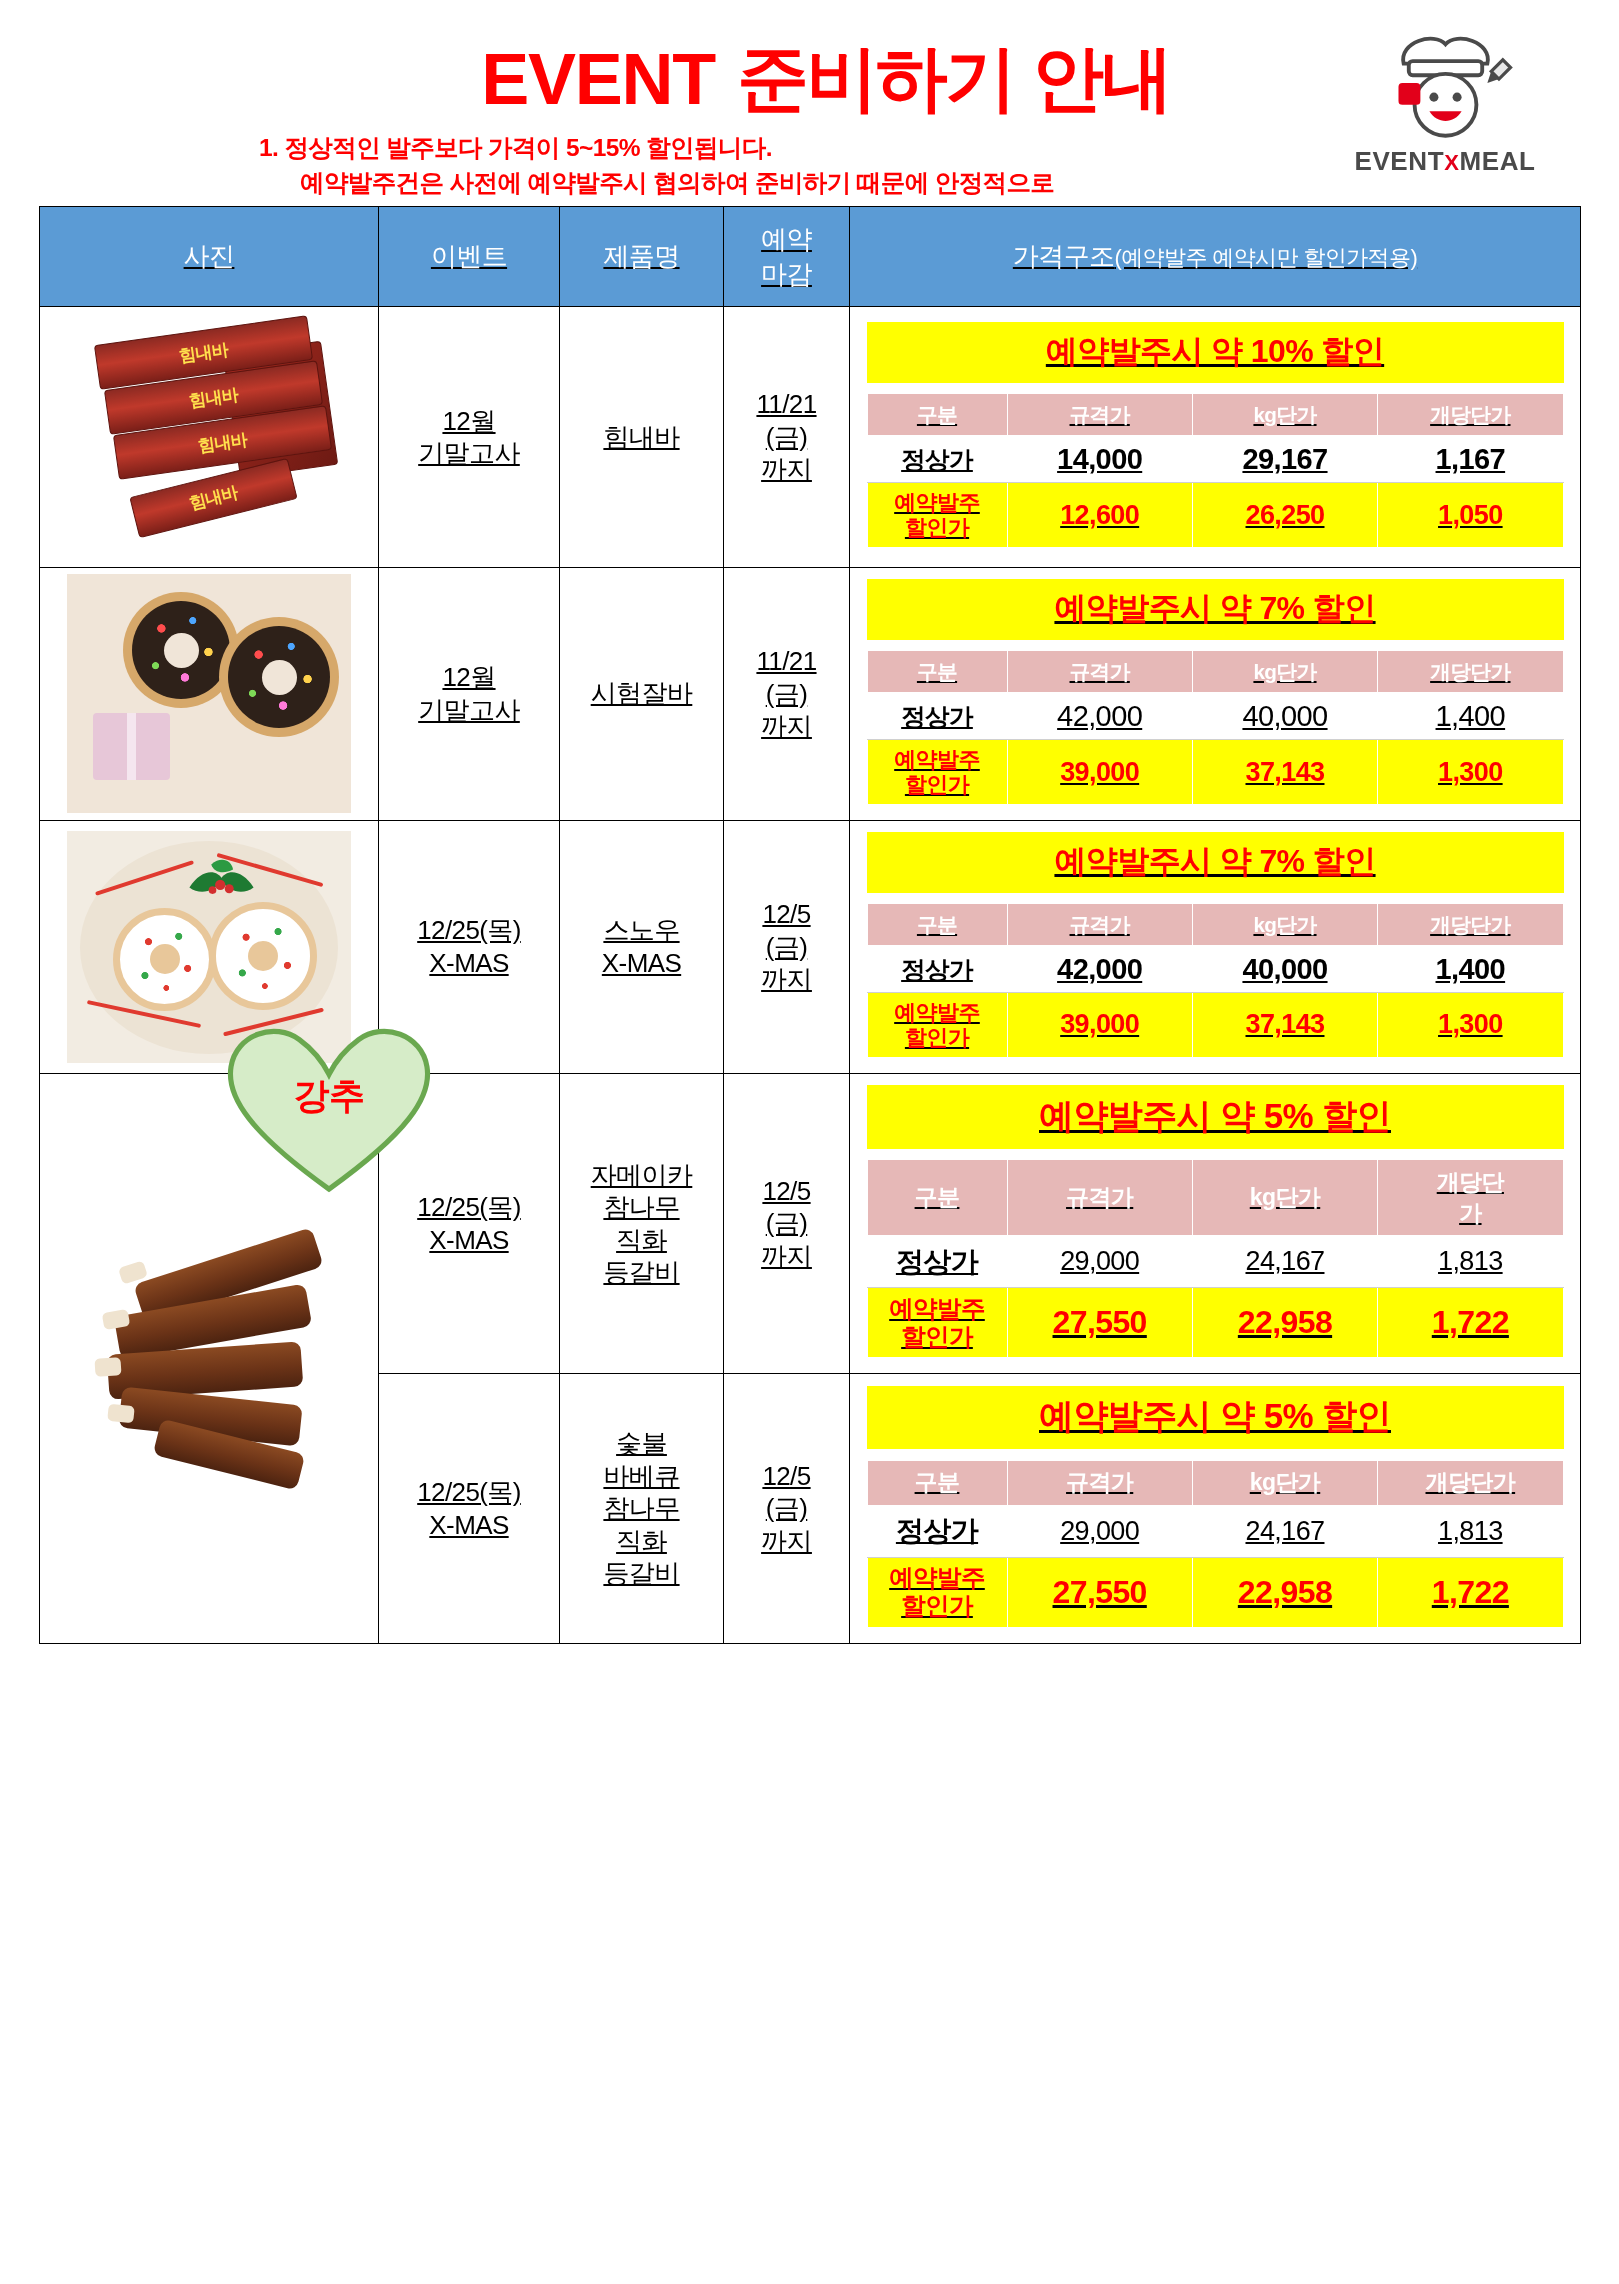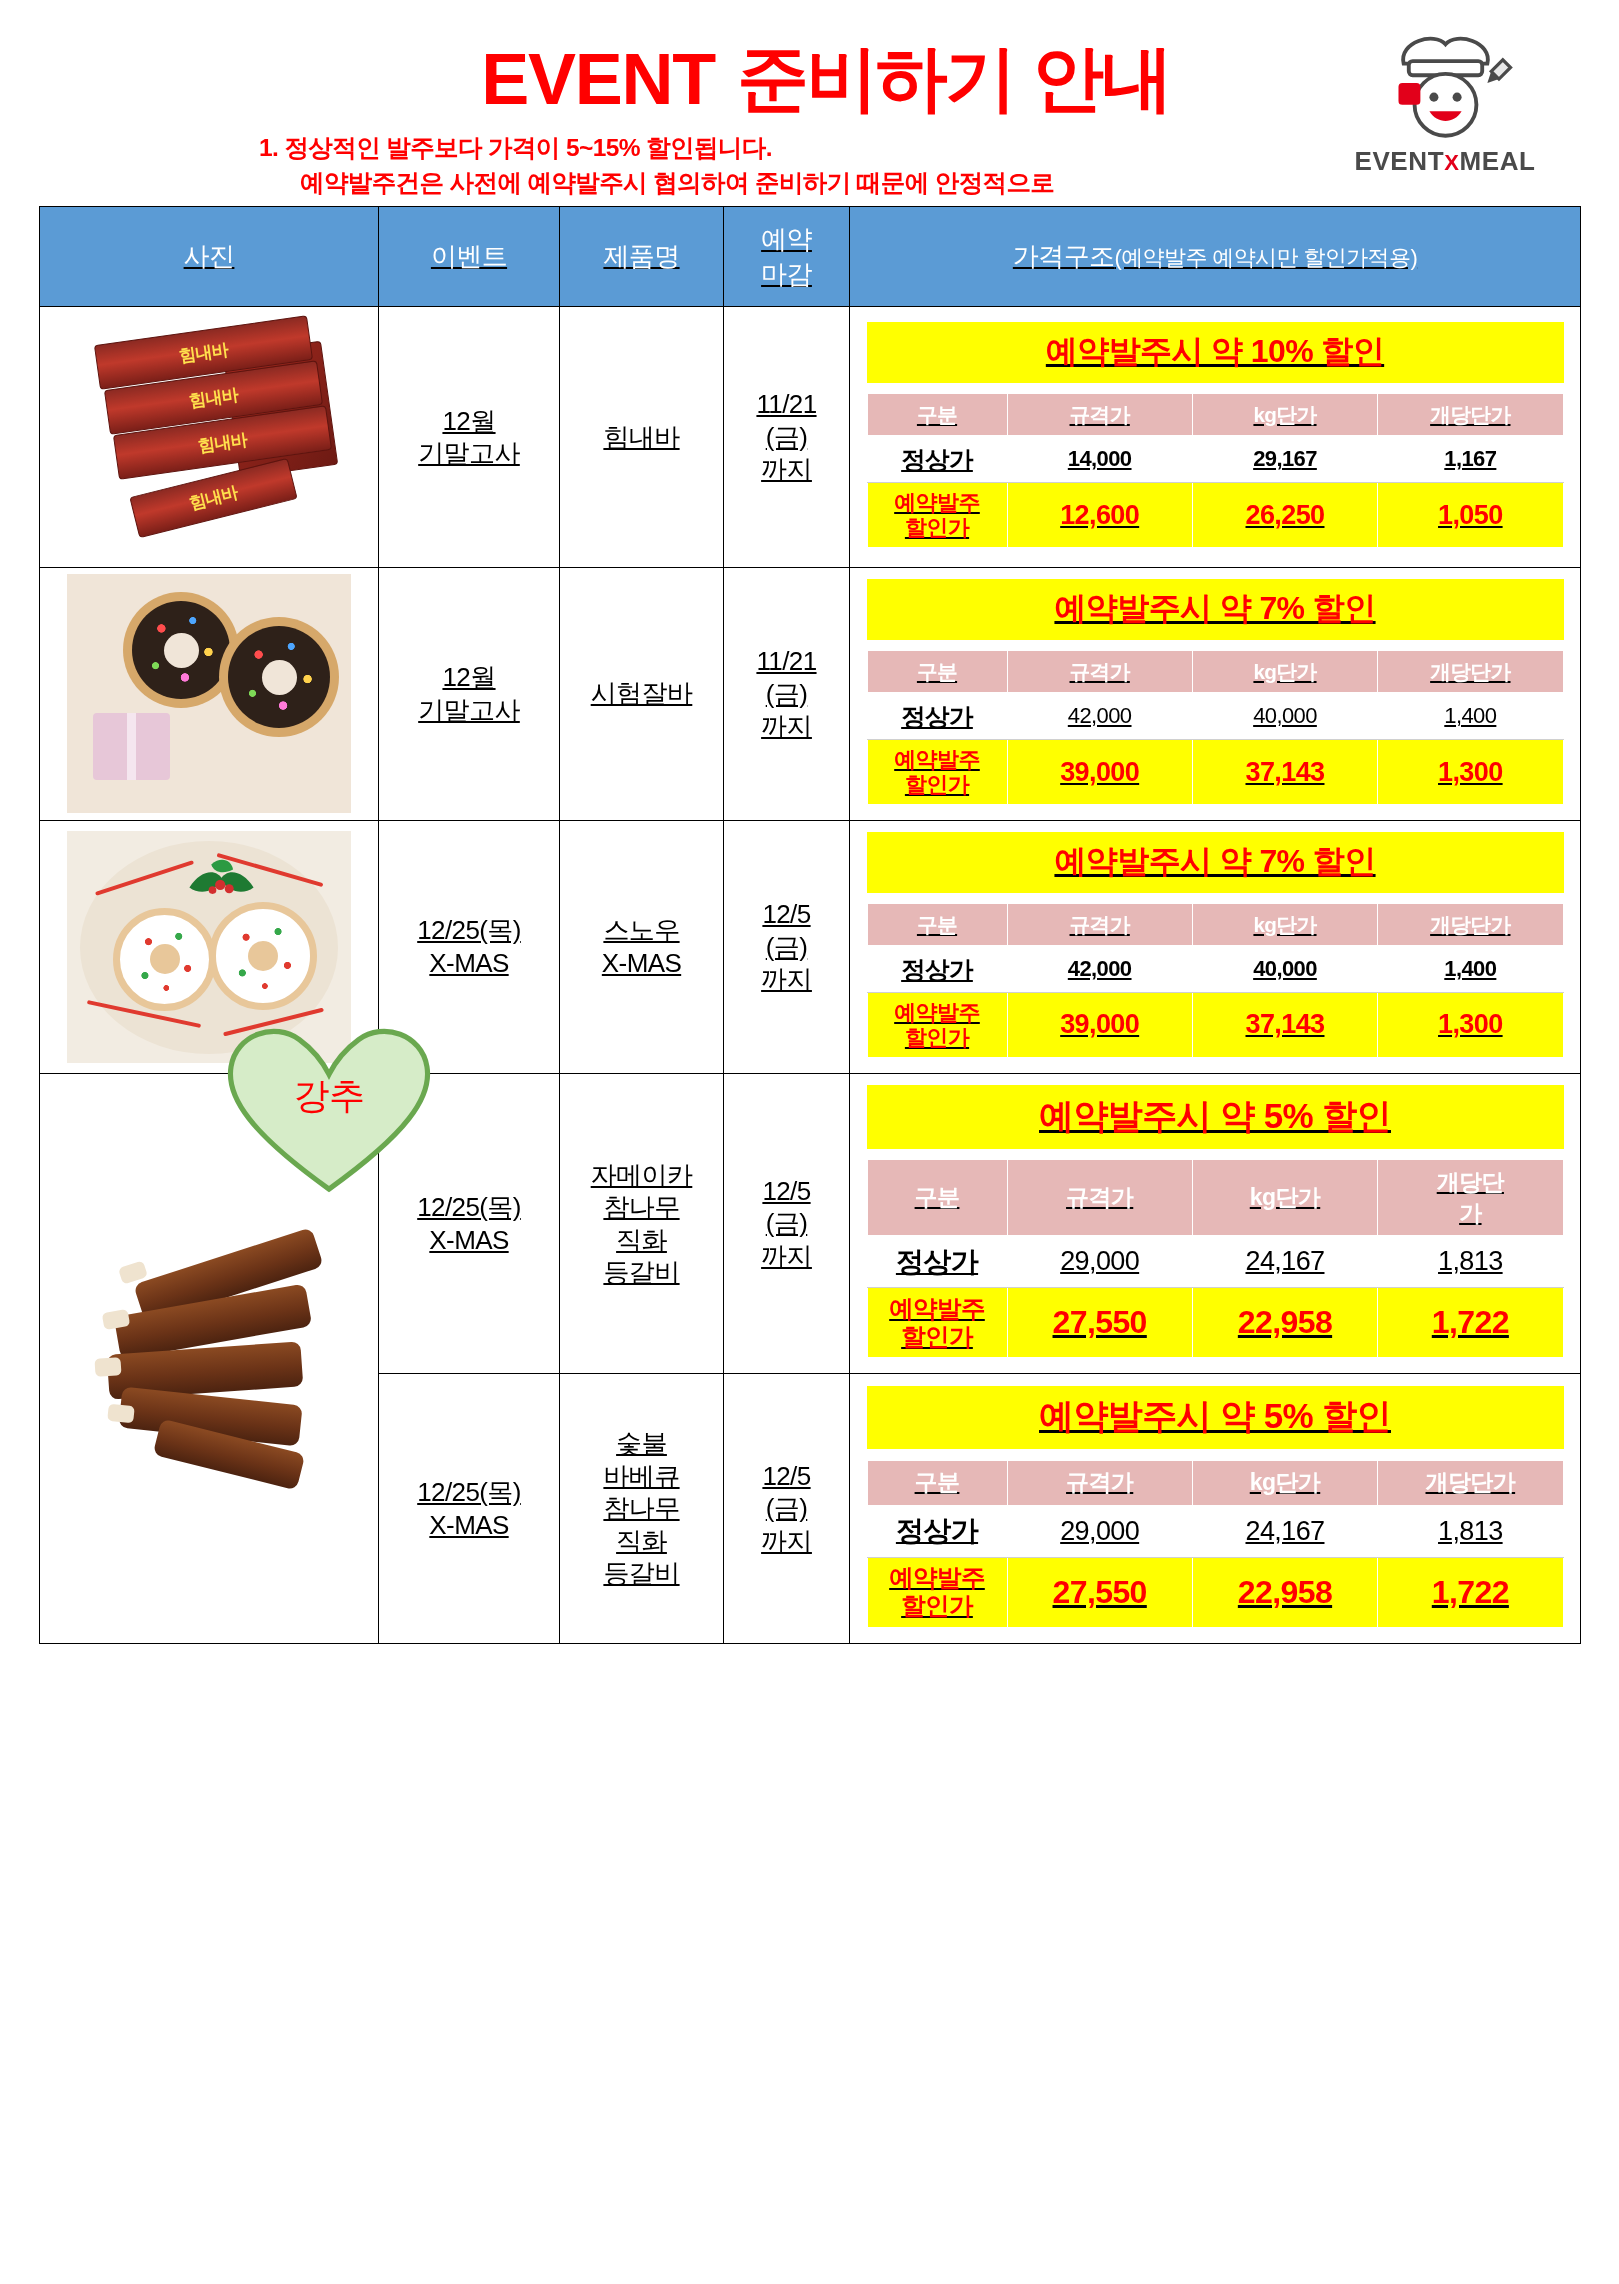--- a/index.html
+++ b/index.html
@@ -144,21 +144,21 @@
     font-size: 20.7px;
     font-weight: bold;
     border: 1.3px solid #ffffff;
     padding: 6.5px 0;
     letter-spacing: -0.6px;
   }
   table.price th.first { width: 139px; }
   table.price td {
     border: 1.3px solid #ffffff;
     text-align: center;
-    font-size: 22px;
+    font-size: 29px;
     padding: 6.5px 0;
     background: #ffffff;
   }
   table.price tr.normal td.label {
     font-weight: bold;
     font-size: 24.5px;
   }
   table.price tr.normal td {
     border-bottom: 1.3px solid #d0d0d0;
   }
@@ -328,21 +328,21 @@
   .heart-badge .ht {
     position: absolute;
     left: 0; top: 0; width: 100%; height: 100%;
   }
   .heart-badge .htxt {
     position: absolute;
     left: 50%; top: 46%;
     transform: translate(-50%,-50%);
     color: #ff0000;
     font-size: 36px;
-    font-weight: normal;
+    font-weight: bold;
     letter-spacing: -0.6px;
   }
 </style>
 </head>
 <body>
 
 <div class="page">
 
   <div class="header">
 

